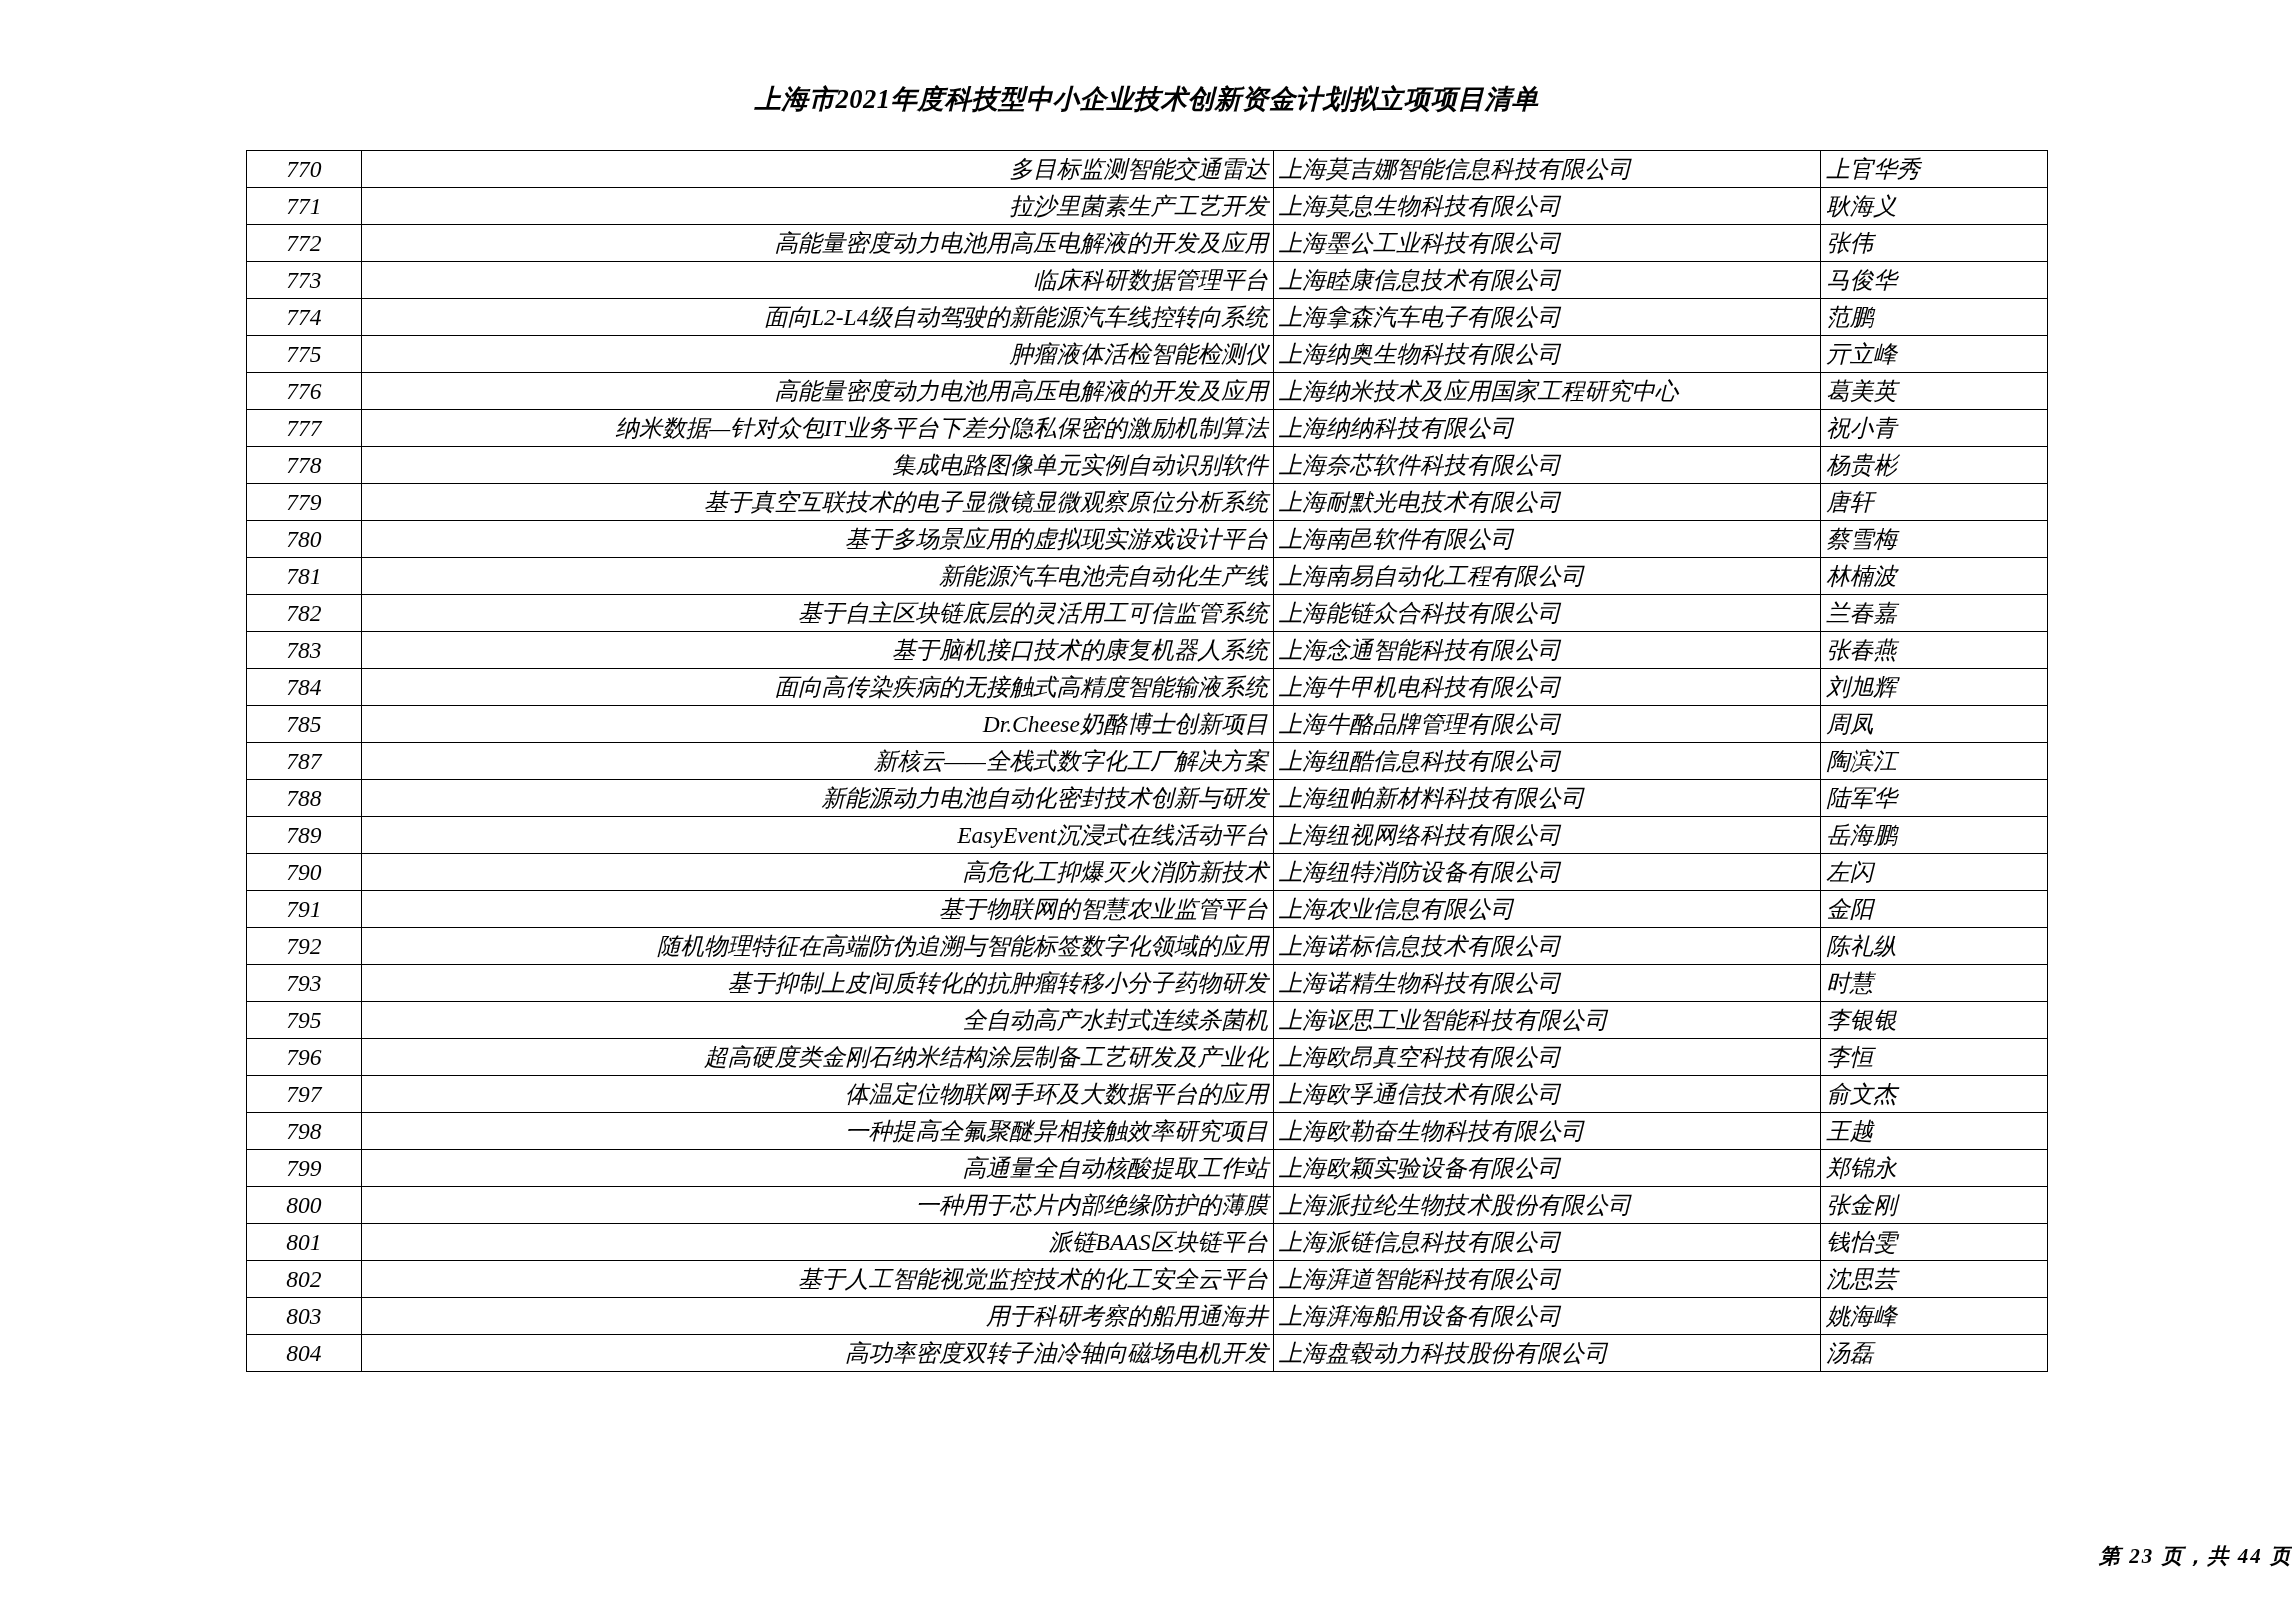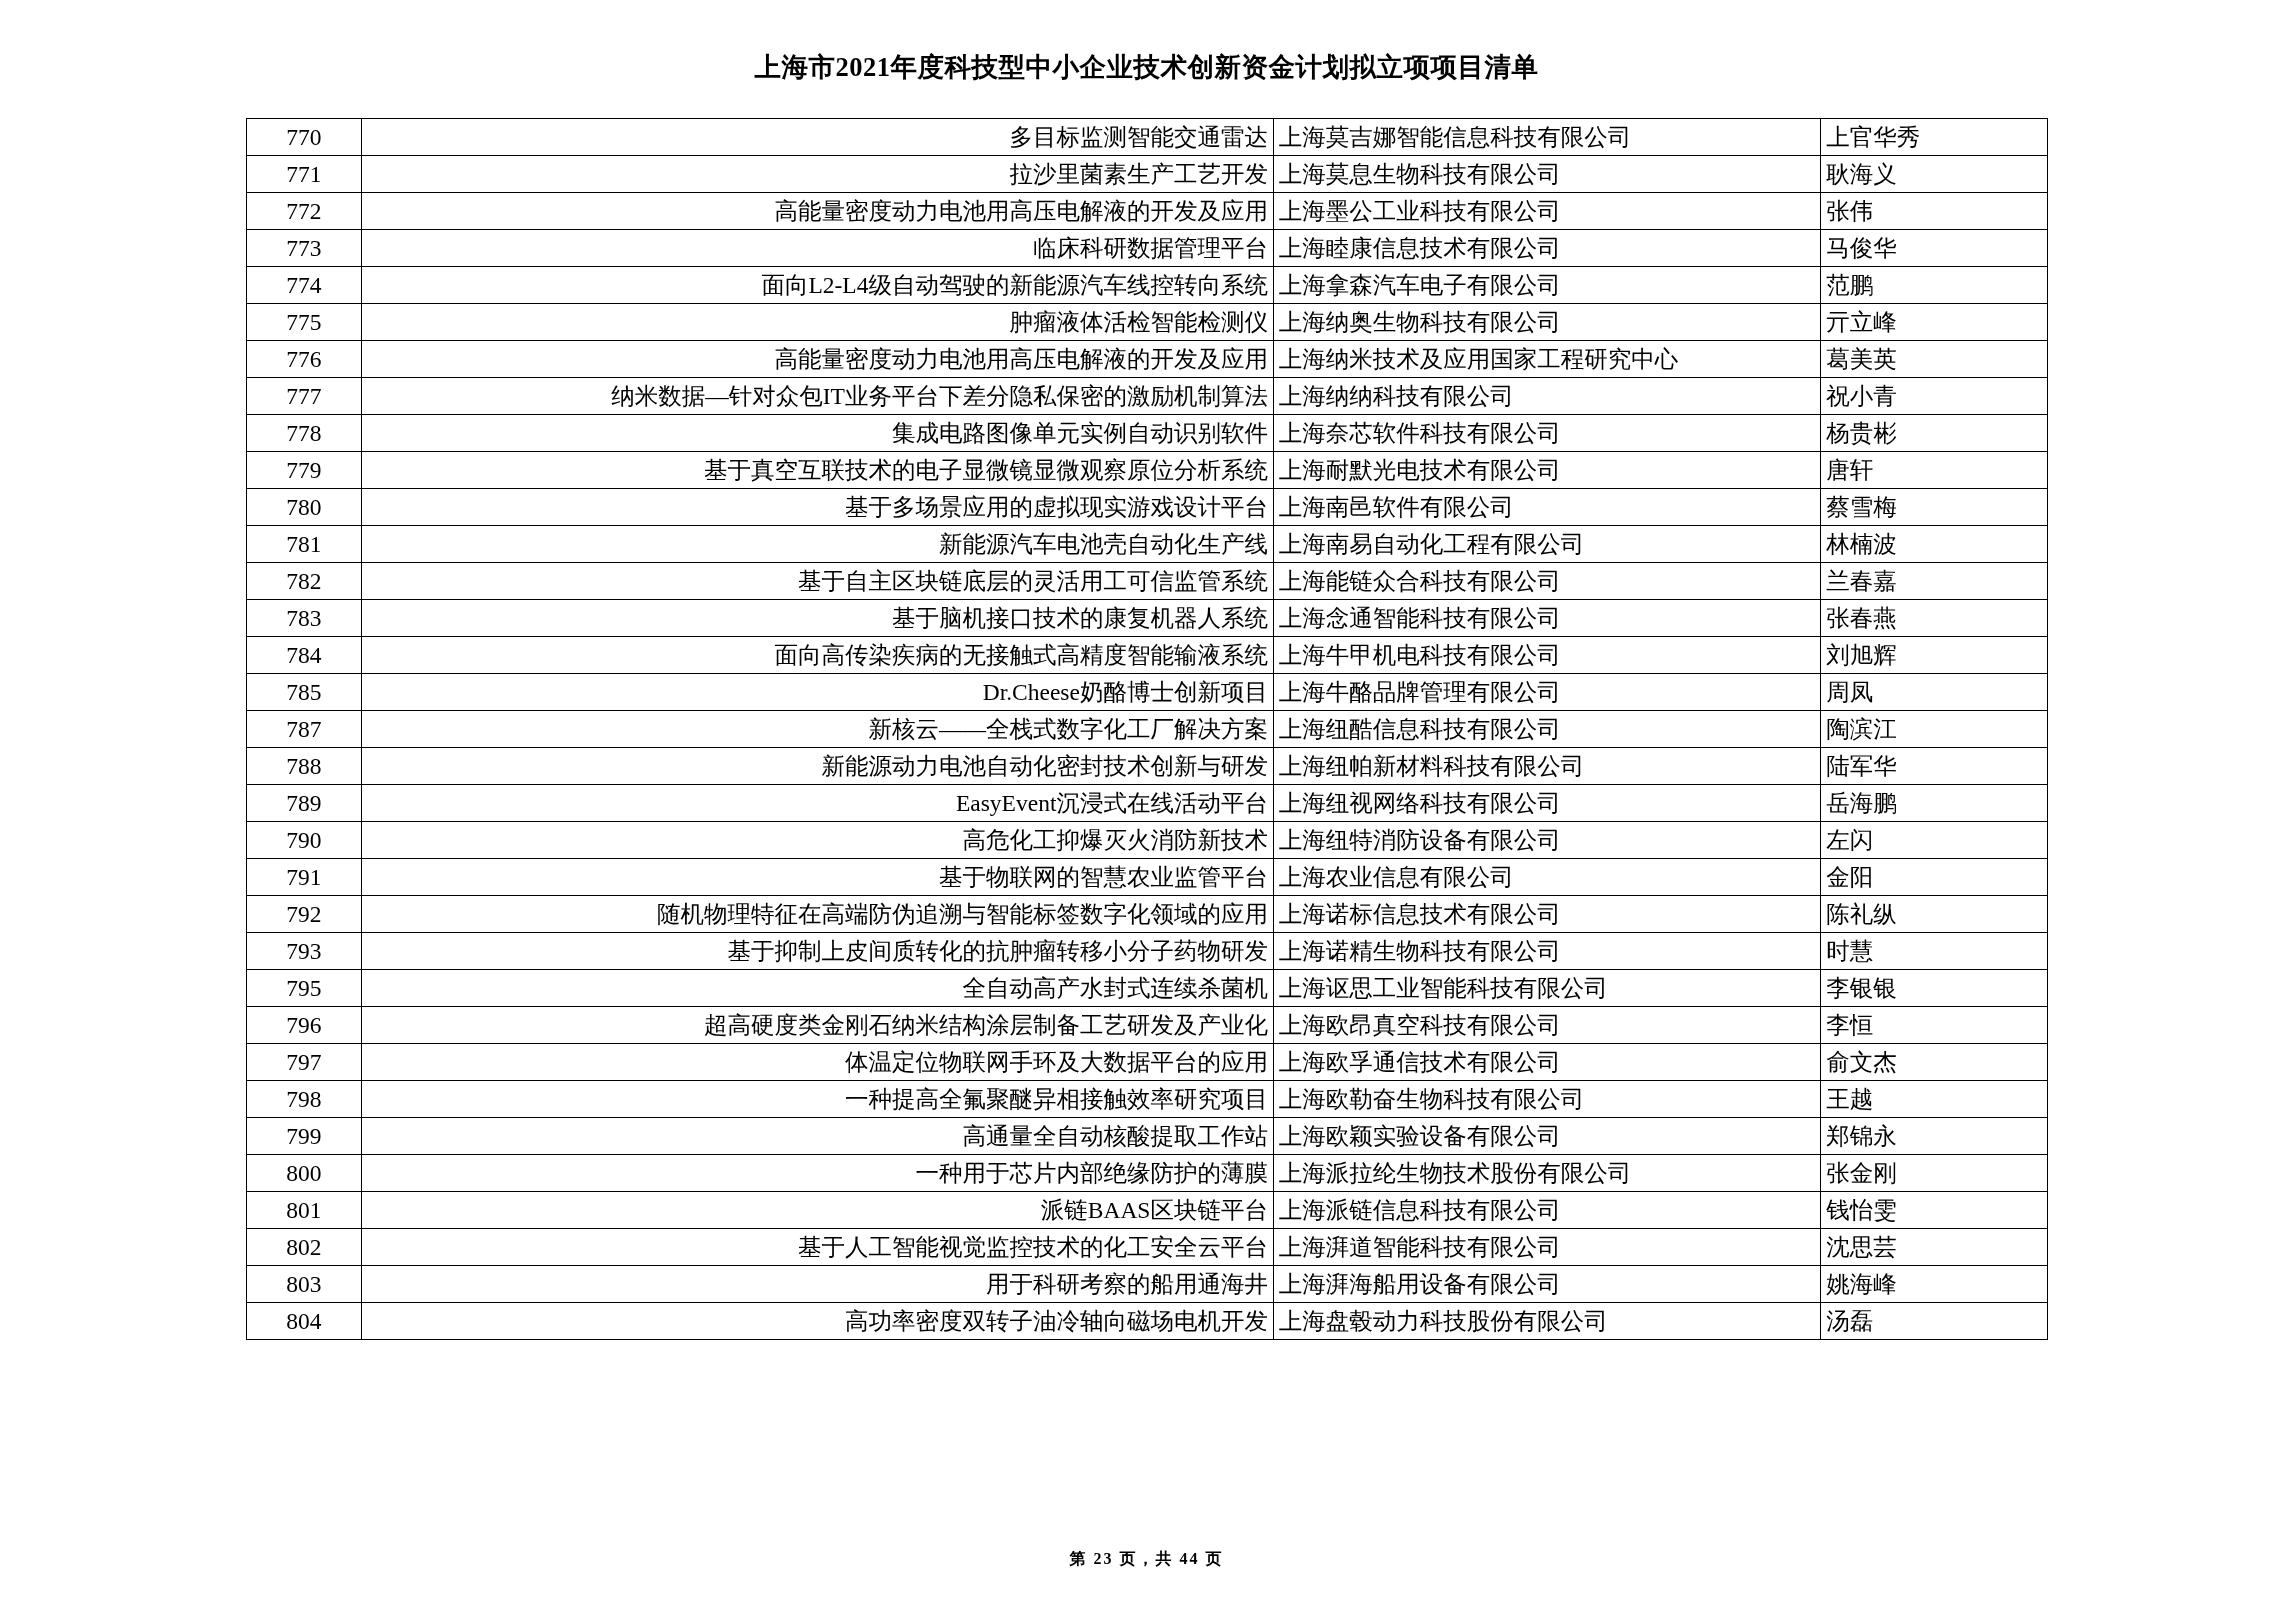--- a/index.html
+++ b/index.html
@@ -12,22 +12,23 @@
     height: 1621px;
     font-family: "Liberation Serif", "DejaVu Serif", serif;
     color: #000000;
     position: relative;
     overflow: hidden;
   }
   .page {
     width: 2293px;
     height: 1621px;
     box-sizing: border-box;
-    padding: 49px 118px 0 118px;
+    padding: 81px 118px 0 118px;
     position: relative;
+    font-style: italic;
   }
   .doc-title {
     text-align: center;
     font-size: 26.5px;
     font-weight: bold;
     letter-spacing: 0.5px;
     margin: 0 0 33px 0;
     font-family: "Liberation Serif", "DejaVu Serif", serif;
   }
   table.listing {
@@ -64,22 +65,22 @@
   td.c-person {
     width: 196px;
     text-align: left;
     padding-left: 9.8px;
   }
   .footer {
     position: absolute;
     left: 0;
     right: 0;
     bottom: 51px;
-    text-align: center;
-    font-size: 16px;
+    text-align: right;
+    font-size: 21px;
     font-weight: bold;
     letter-spacing: 2px;
   }
 </style>
 </head>
 <body>
 
 <div class="page">
 
   <div class="doc-title">上海市2021年度科技型中小企业技术创新资金计划拟立项项目清单</div>

